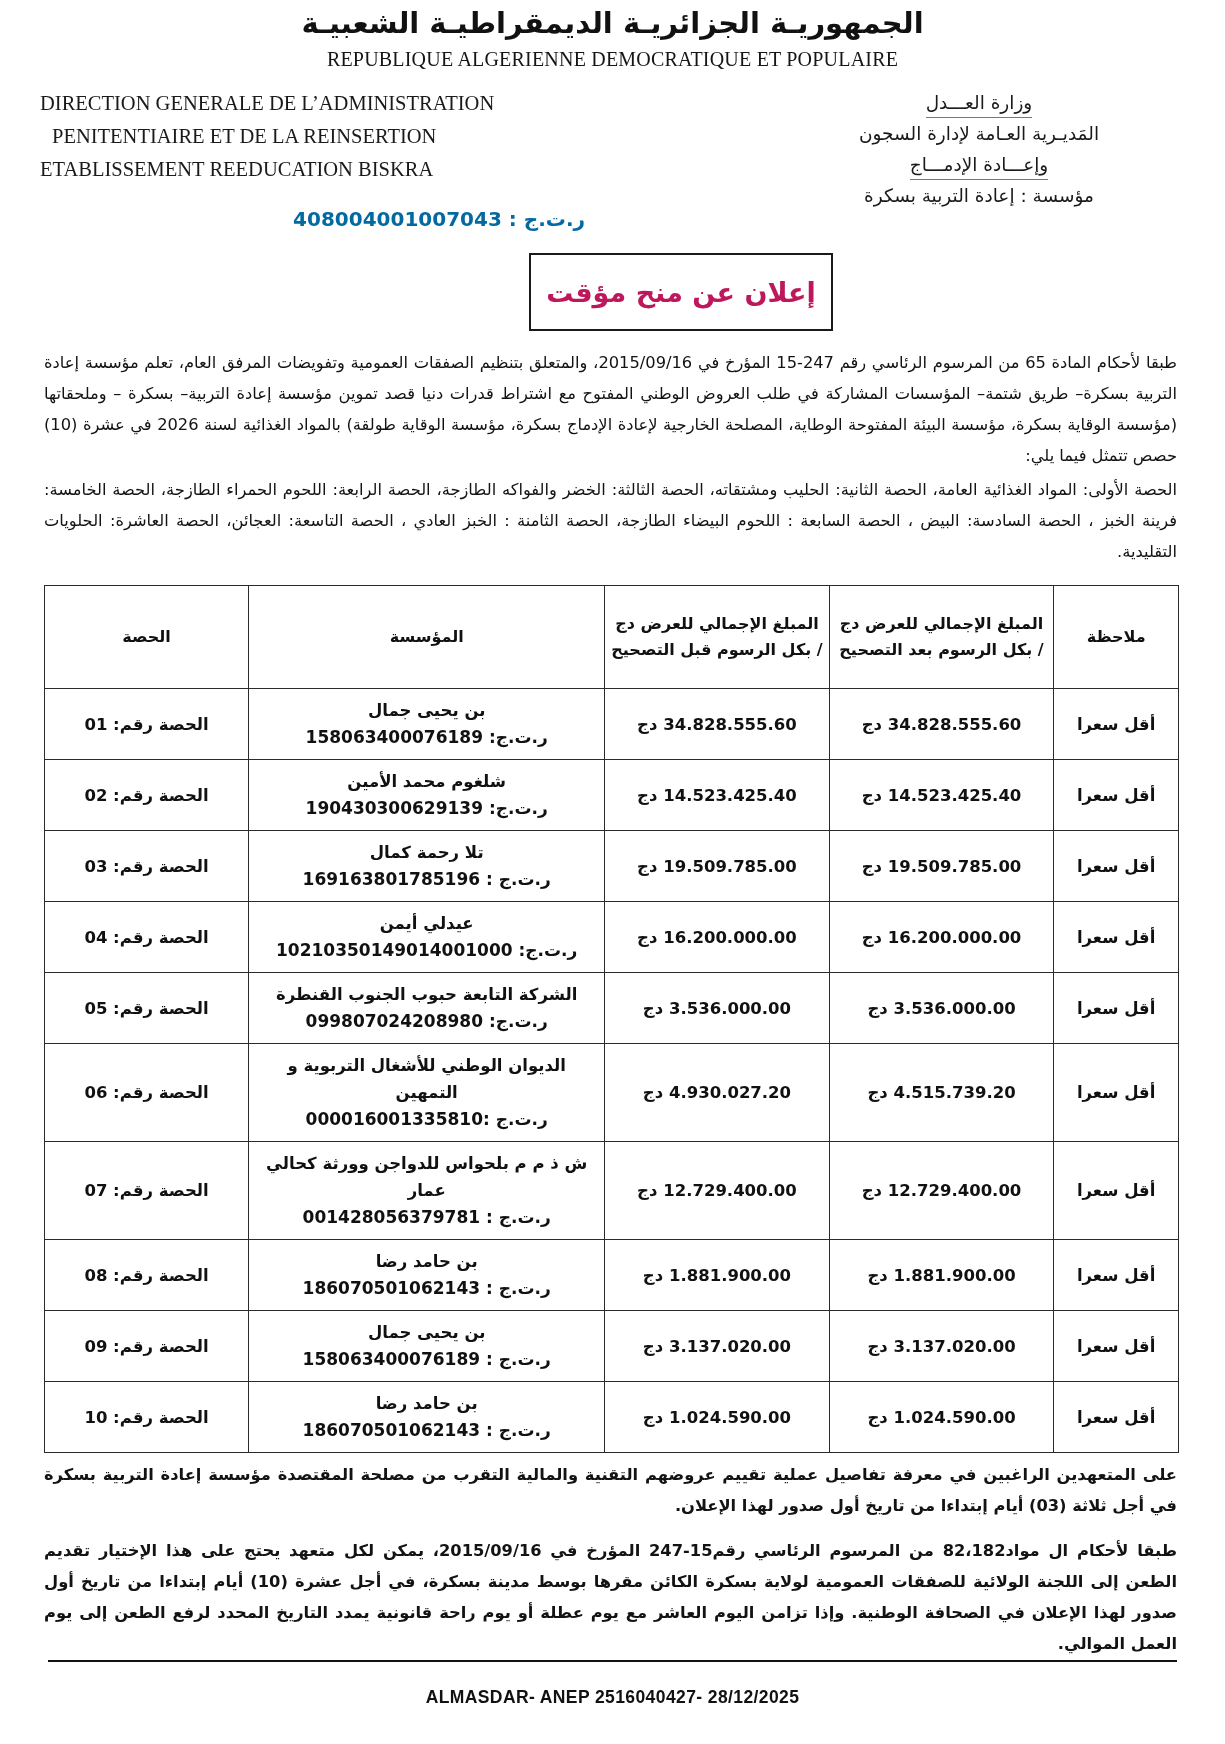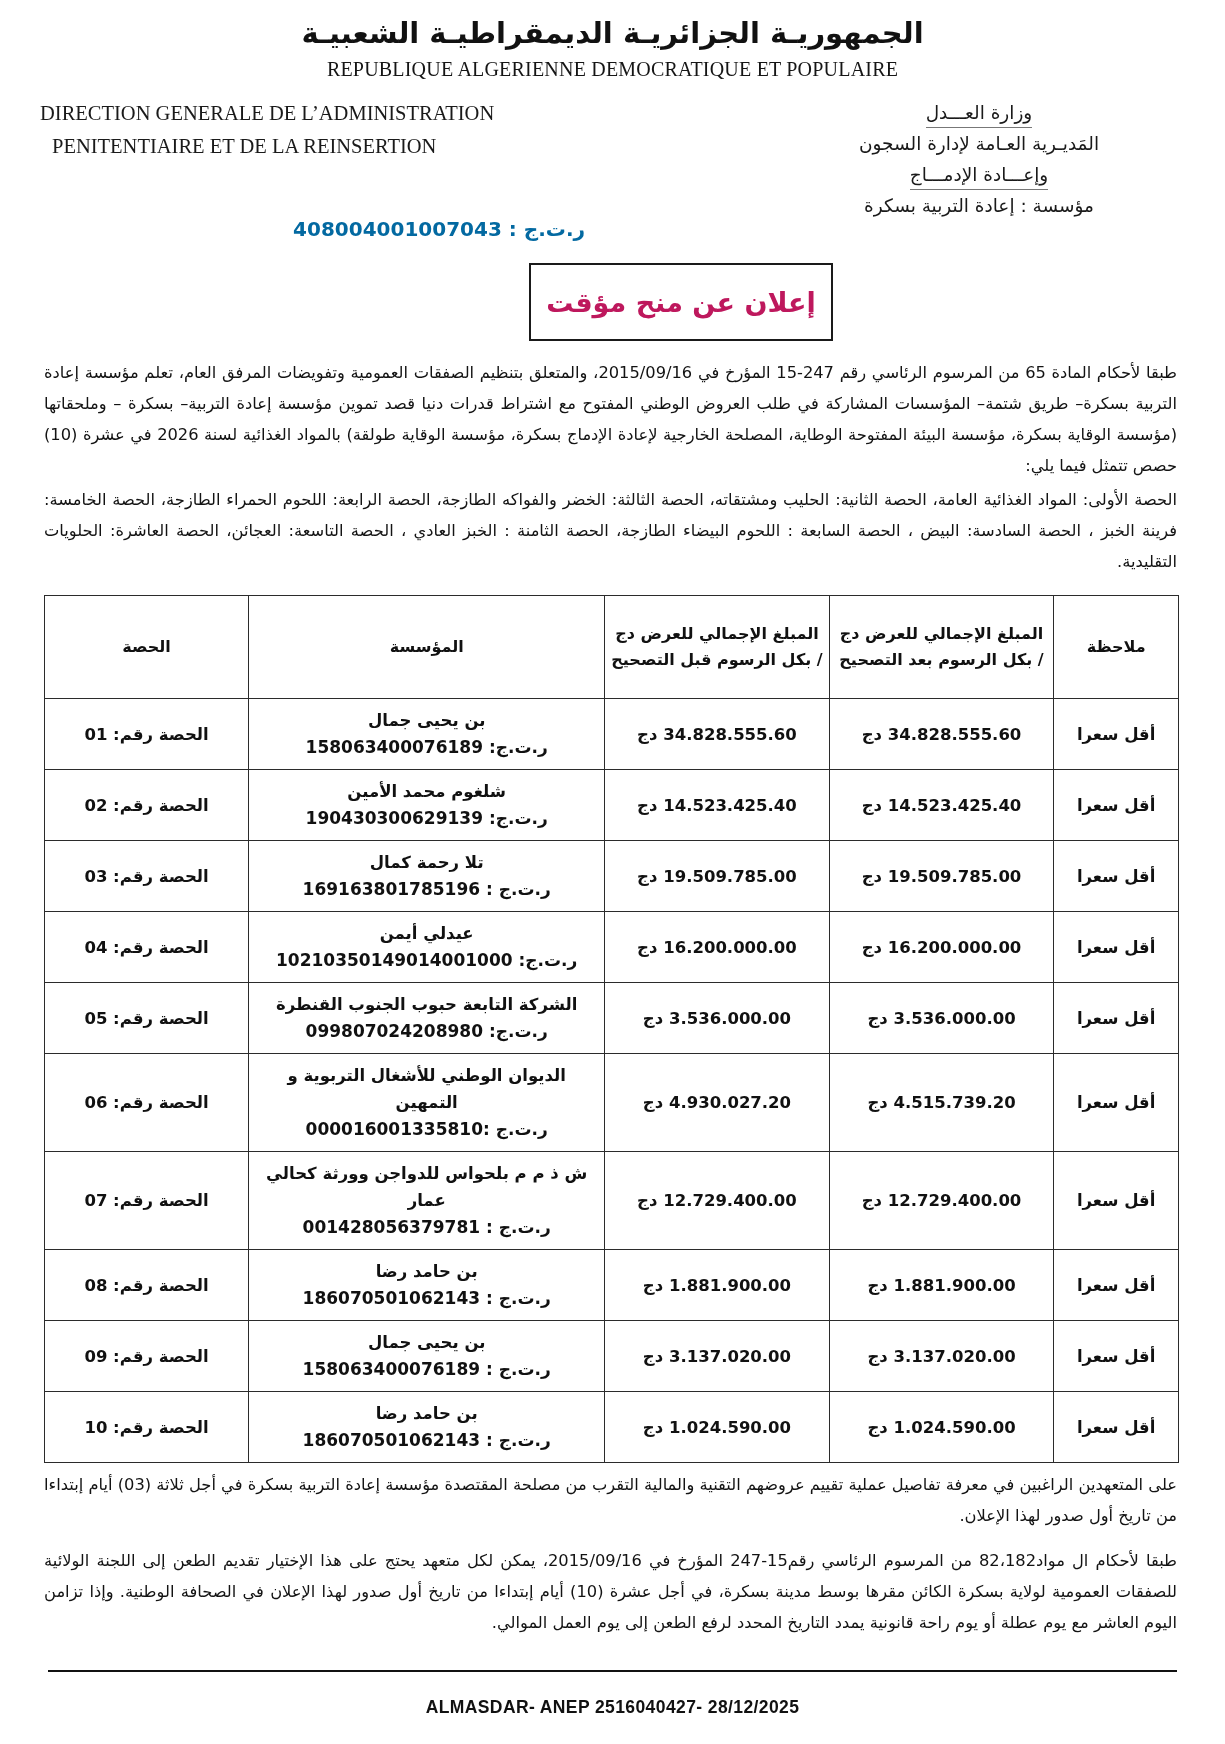--- a/index.html
+++ b/index.html
@@ -24,21 +24,21 @@
     padding: 0;
   }
 
   
   .hdr-ar-title {
     text-align: center;
     font-family: "DejaVu Sans", sans-serif;
     font-weight: bold;
     font-size: 29px;
     letter-spacing: 1px;
-    margin-top: 16px;
+    margin-top: 6px;
     color: #111;
   }
   .hdr-fr-title {
     text-align: center;
     font-family: "Liberation Serif", "DejaVu Serif", serif;
     font-size: 20px;
     font-weight: normal;
     letter-spacing: 0.2px;
     margin-top: 8px;
     color: #151515;
@@ -170,20 +170,21 @@
   td.firm { line-height: 27px; font-size: 16.2px; }
   td.firm .rc { font-size: 17px; letter-spacing: 0.1px; }
   td.amount { font-size: 18px; white-space: nowrap; }
   td.lot { font-size: 17px; white-space: nowrap; }
   td.note { font-size: 16.5px; }
 
   
   .footer-wrap {
     padding: 6px 48px 0 44px;
     direction: rtl;
+    font-weight: bold;
   }
   p.fpara {
     margin: 0 0 6px 0;
     font-family: "DejaVu Sans", sans-serif;
     font-size: 16.3px;
     line-height: 31px;
     text-align: justify;
     color: #131313;
   }
   p.fpara.second { margin-top: 14px; }
@@ -215,20 +216,21 @@
 
 <div class="page">
 
   <div class="hdr-ar-title">الجمهوريـة الجزائريـة الديمقراطيـة الشعبيـة</div>
   <div class="hdr-fr-title">REPUBLIQUE ALGERIENNE DEMOCRATIQUE ET POPULAIRE</div>
 
   <div class="hdr-cols">
     <div class="hdr-fr-block">
       <div>DIRECTION GENERALE DE L’ADMINISTRATION</div>
       <div>PENITENTIAIRE ET DE LA REINSERTION</div>
+      <div>ETABLISSEMENT REEDUCATION BISKRA</div>
     </div>
     <div class="hdr-ar-block">
       <div><span class="u">وزارة العـــدل</span></div>
       <div><span>المَديـرية العـامة لإدارة السجون</span></div>
       <div><span class="u">وإعـــادة الإدمـــاج</span></div>
       <div><span>مؤسسة : إعادة التربية بسكرة</span></div>
     </div>
     <div class="rc-line">ر.ت.ج : 408004001007043</div>
   </div>
 

